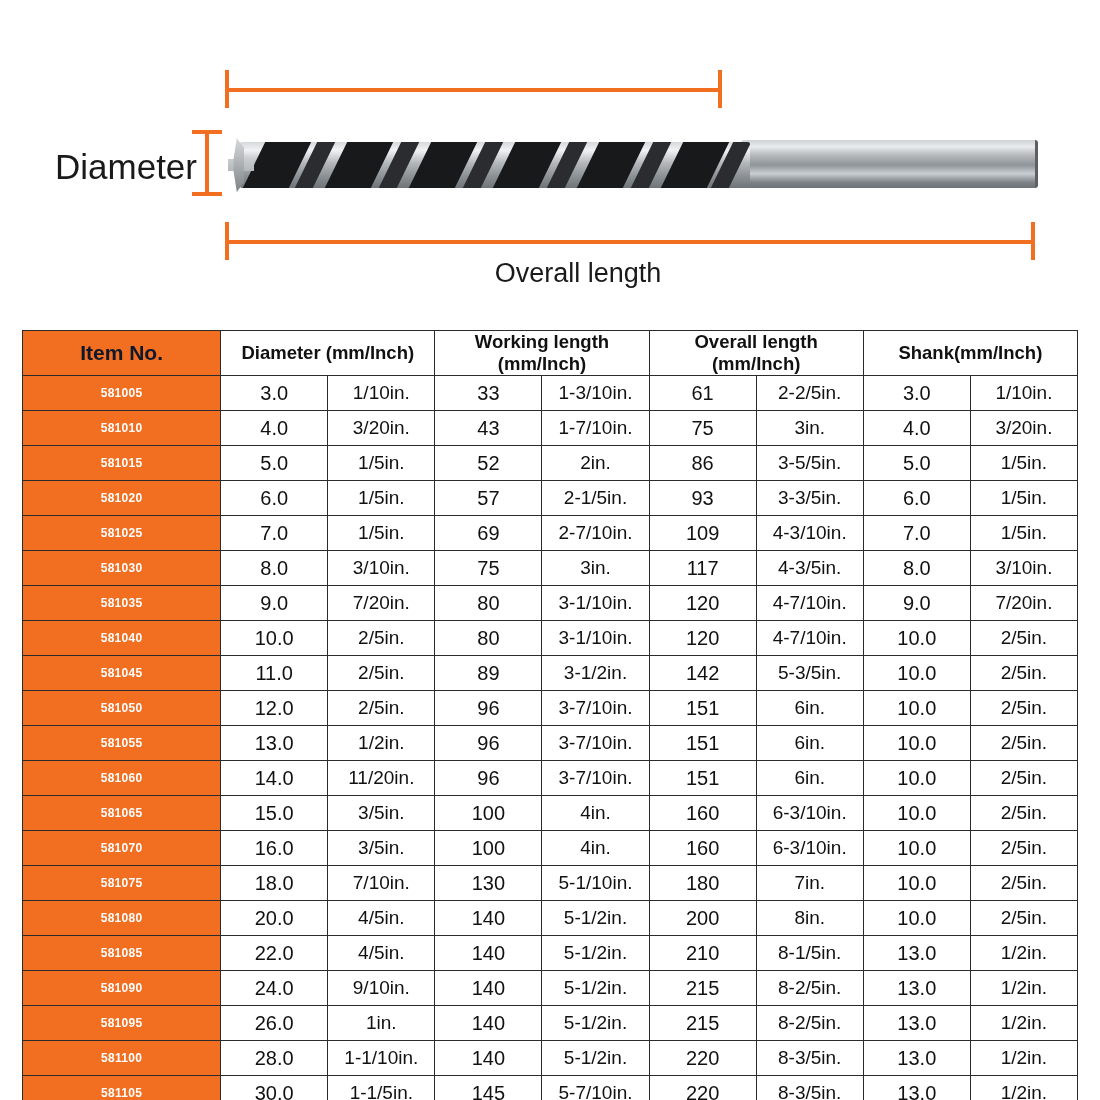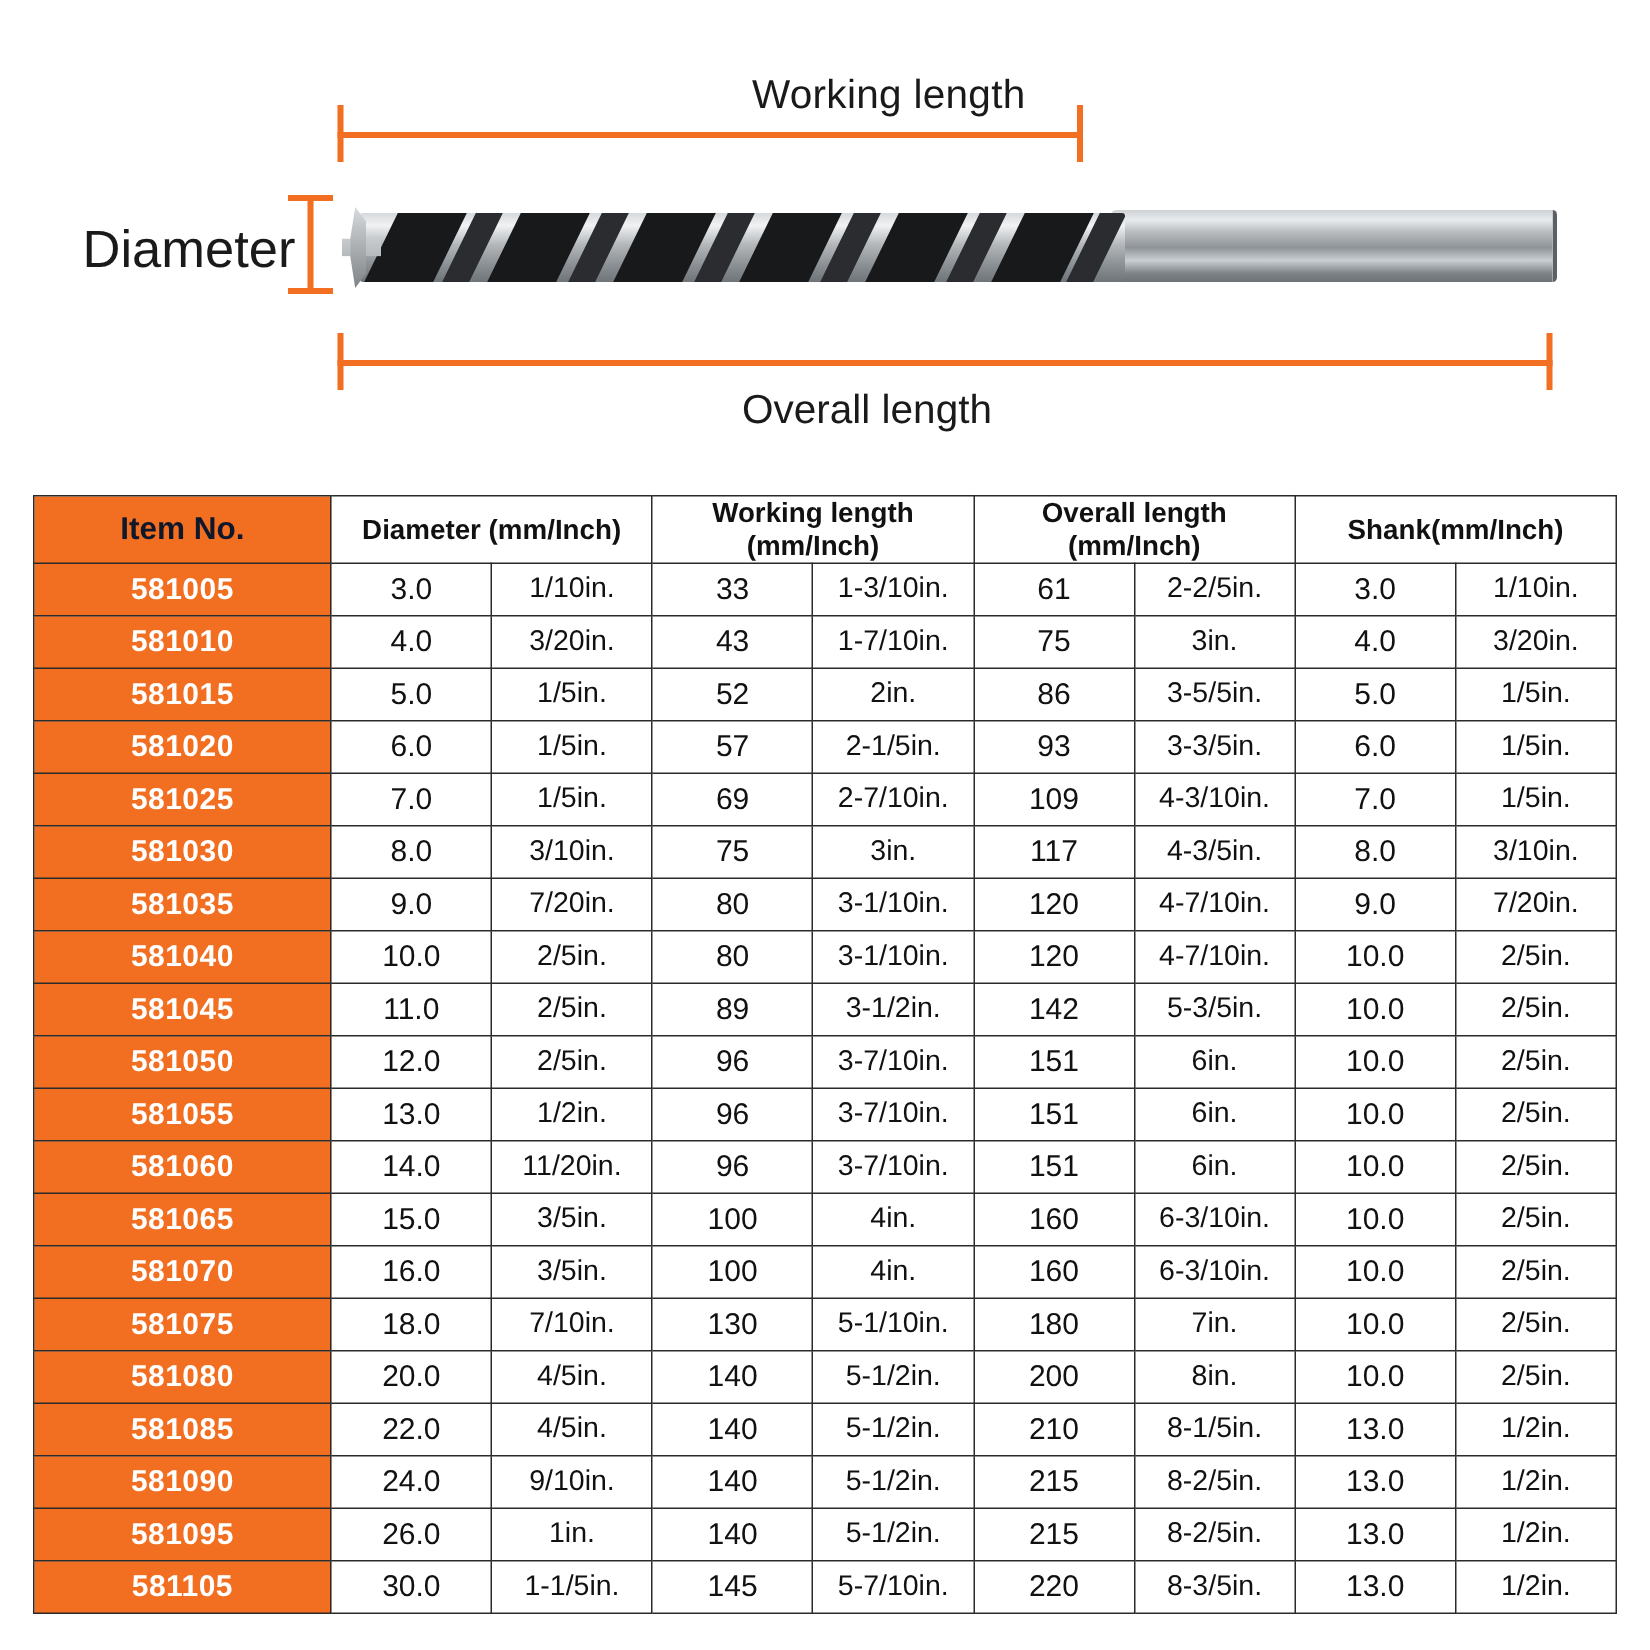--- a/index.html
+++ b/index.html
@@ -167,38 +167,35 @@
   }
   th.item-head {
     background: #f26e21;
     color: #0f172a;
     font-size: 21px;
   }
   td.item-cell {
     background: #f26e21;
     color: #ffffff;
     font-weight: bold;
-    font-size: 20px;
+    font-size: 12px;
     letter-spacing: .3px;
   }
   
   col.c-item { width: 198px; }
   col.c-num  { width: 107px; }
   col.c-in   { width: 107px; }
   .num-cell { font-size: 20px; }
   .in-cell  { font-size: 19px; }
 </style>
 </head>
 <body>
 
 <div class="diagram">
 
-  <div class="label-working">
-    <span>Working length</span>
-  </div>
 
   <div class="rule rule-h wl-line"></div>
   <div class="rule rule-v wl-capL"></div>
   <div class="rule rule-v wl-capR"></div>
 
   <div class="label-diameter">Diameter</div>
   <div class="rule rule-v dia-line"></div>
   <div class="rule dia-capT"></div>
   <div class="rule dia-capB"></div>
 
@@ -457,20 +454,31 @@
           <td class="num-cell">26.0</td>
           <td class="in-cell">1in.</td>
           <td class="num-cell">140</td>
           <td class="in-cell">5-1/2in.</td>
           <td class="num-cell">215</td>
           <td class="in-cell">8-2/5in.</td>
           <td class="num-cell">13.0</td>
           <td class="in-cell">1/2in.</td>
         </tr>
         <tr>
+          <td class="item-cell">581100</td>
+          <td class="num-cell">28.0</td>
+          <td class="in-cell">1-1/10in.</td>
+          <td class="num-cell">140</td>
+          <td class="in-cell">5-1/2in.</td>
+          <td class="num-cell">220</td>
+          <td class="in-cell">8-3/5in.</td>
+          <td class="num-cell">13.0</td>
+          <td class="in-cell">1/2in.</td>
+        </tr>
+        <tr>
           <td class="item-cell">581105</td>
           <td class="num-cell">30.0</td>
           <td class="in-cell">1-1/5in.</td>
           <td class="num-cell">145</td>
           <td class="in-cell">5-7/10in.</td>
           <td class="num-cell">220</td>
           <td class="in-cell">8-3/5in.</td>
           <td class="num-cell">13.0</td>
           <td class="in-cell">1/2in.</td>
         </tr>

